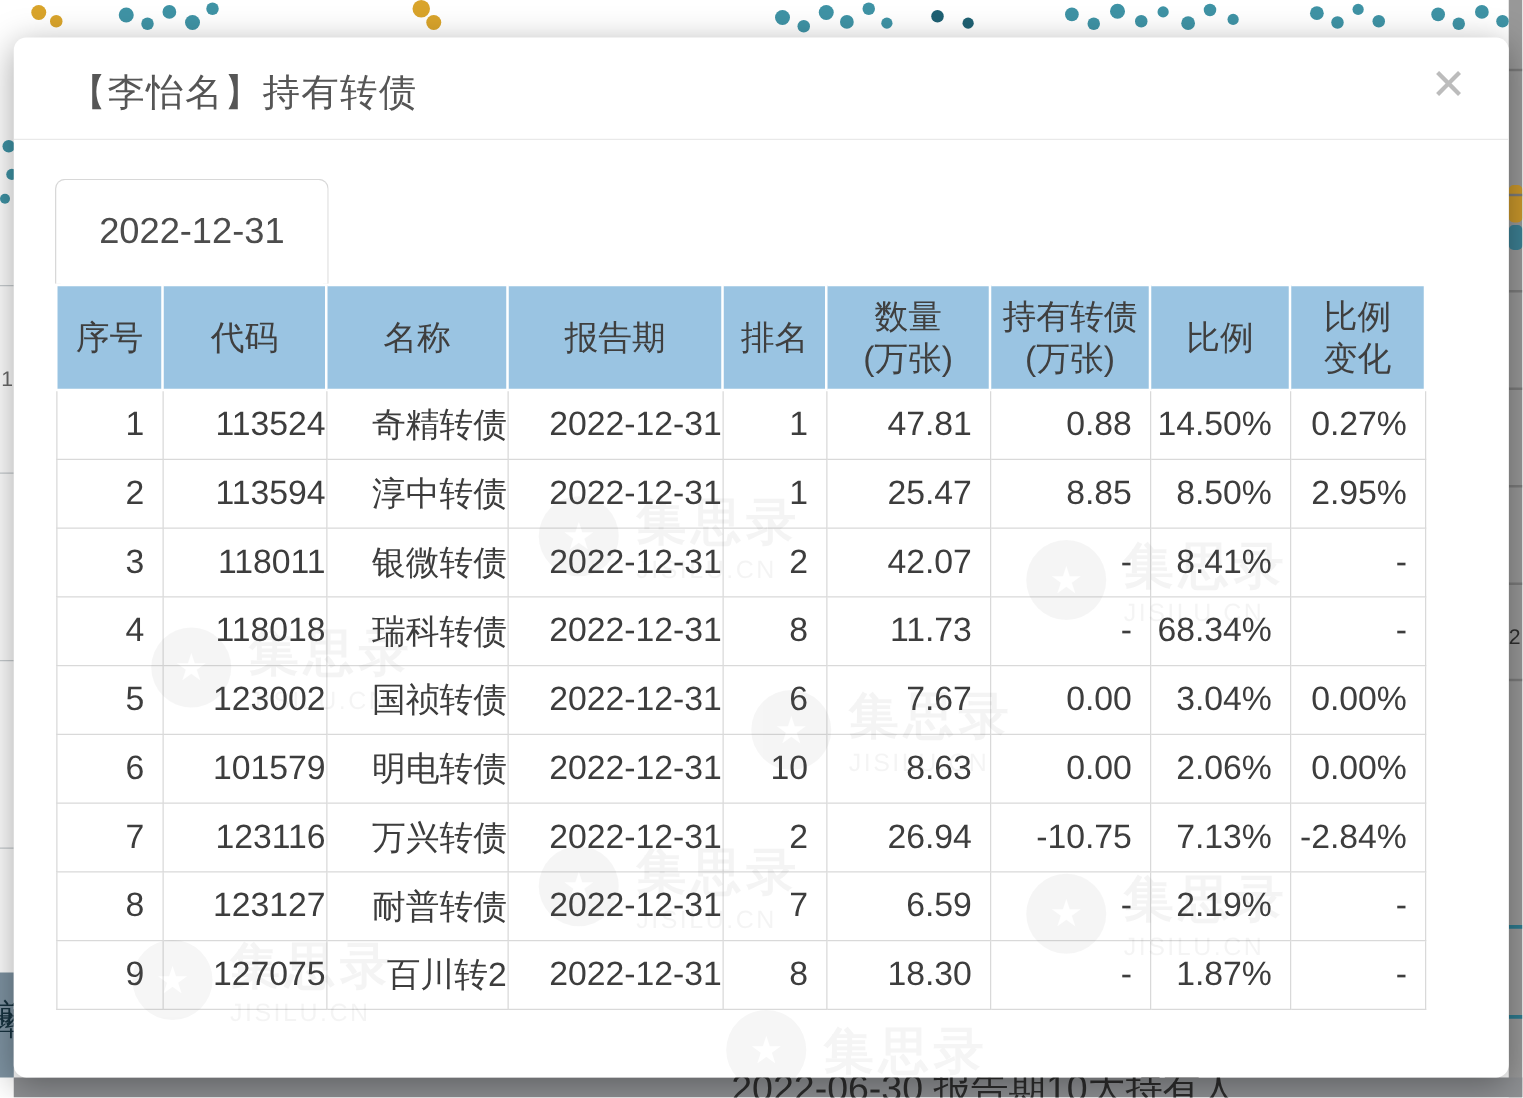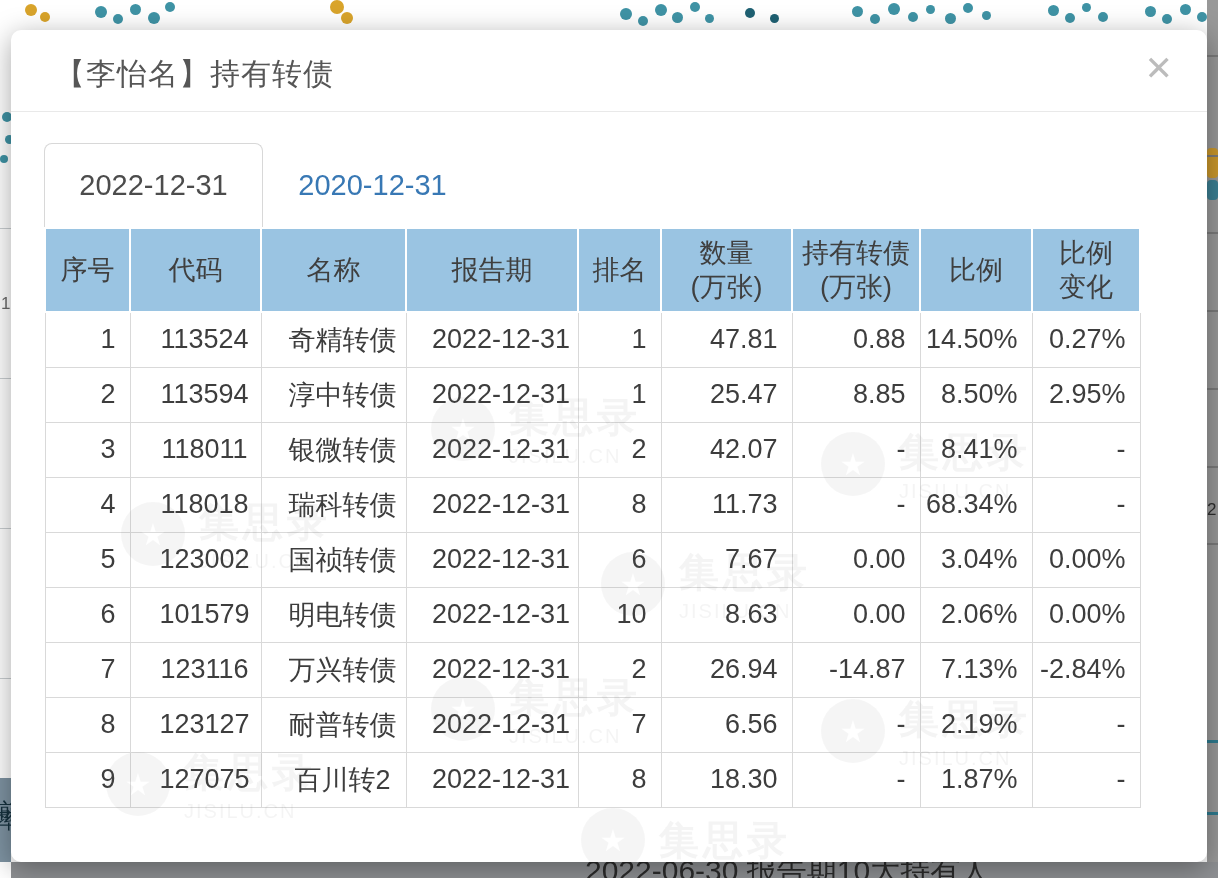--- a/index.html
+++ b/index.html
@@ -50,21 +50,21 @@
     border-radius:8px 8px 0 0; color:#4c4c4c; cursor:default; }
 
   
   #holdings-table { margin-left:33px; border-collapse:collapse; table-layout:fixed;
     width:1095px; }
   #holdings-table th { background:var(--c-header,#9ac4e2); color:#3f3f3f; font-weight:400;
     font-size:27px; height:84px; text-align:center; white-space:pre-line; line-height:34px;
     border:2px solid #ffffff; }
   #holdings-table td { height:55px; font-size:27px; border:1px solid #d9d9d9;
     background:#fff; color:#3d3d3d; white-space:nowrap; overflow:hidden; }
-  td.al { text-align:center; padding-left:18px; }
+  td.al { text-align:right; padding-left:18px; }
   td.ar { text-align:right; padding-right:14px; }
   td.c-code { color:var(--c-link,#3a76ab); cursor:pointer; }
   .dir-up { color:var(--c-up,#e03b30); }
   .dir-down { color:var(--c-down,#3c822d); }
 
   
   .wm { position:absolute; display:flex; align-items:center; gap:14px; opacity:.06;
     z-index:1; pointer-events:none; }
   .wm-logo { width:64px; height:64px; border-radius:50%; background:#666; color:#fff;
     display:flex; align-items:center; justify-content:center; font-size:30px; }
@@ -140,21 +140,20 @@
   </div>
 
 <div id="modal">
   <div id="modal-header">
     <div id="modal-title">【李怡名】持有转债</div>
     <div id="modal-close">✕</div>
   </div>
 
   <div id="tabs">
     <div class="tab active">2022-12-31</div>
-    <div class="tab">2020-12-31</div>
   </div>
 
   <table id="holdings-table">
     <colgroup>
       <col style="width:85px">
         <col style="width:131px">
         <col style="width:145px">
       <col style="width:172px">
         <col style="width:83px">
         <col style="width:131px">
@@ -251,32 +250,32 @@
     <td class="ar c-ratiochg">0.00%</td>
   </tr>
 
   <tr>
     <td class="ar c-seq">7</td>
     <td class="al c-code">123116</td>
     <td class="al c-name">万兴转债</td>
     <td class="al c-period">2022-12-31</td>
     <td class="ar c-rank">2</td>
     <td class="ar c-qty">26.94</td>
-    <td class="ar c-qtychg dir-down">-14.87</td>
+    <td class="ar c-qtychg dir-down">-10.75</td>
     <td class="ar c-ratio">7.13%</td>
     <td class="ar c-ratiochg dir-down">-2.84%</td>
   </tr>
 
   <tr>
     <td class="ar c-seq">8</td>
     <td class="al c-code">123127</td>
     <td class="al c-name">耐普转债</td>
     <td class="al c-period">2022-12-31</td>
     <td class="ar c-rank">7</td>
-    <td class="ar c-qty">6.56</td>
+    <td class="ar c-qty">6.59</td>
     <td class="ar c-qtychg">-</td>
     <td class="ar c-ratio">2.19%</td>
     <td class="ar c-ratiochg">-</td>
   </tr>
 
   <tr>
     <td class="ar c-seq">9</td>
     <td class="al c-code">127075</td>
     <td class="al c-name">百川转2</td>
     <td class="al c-period">2022-12-31</td>

